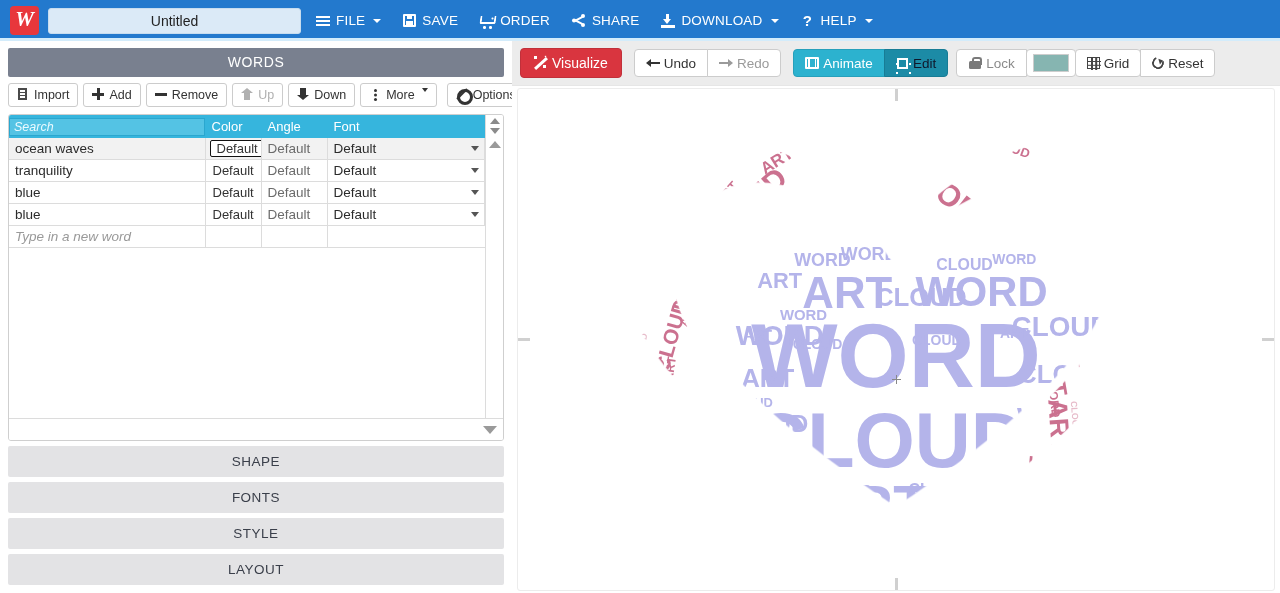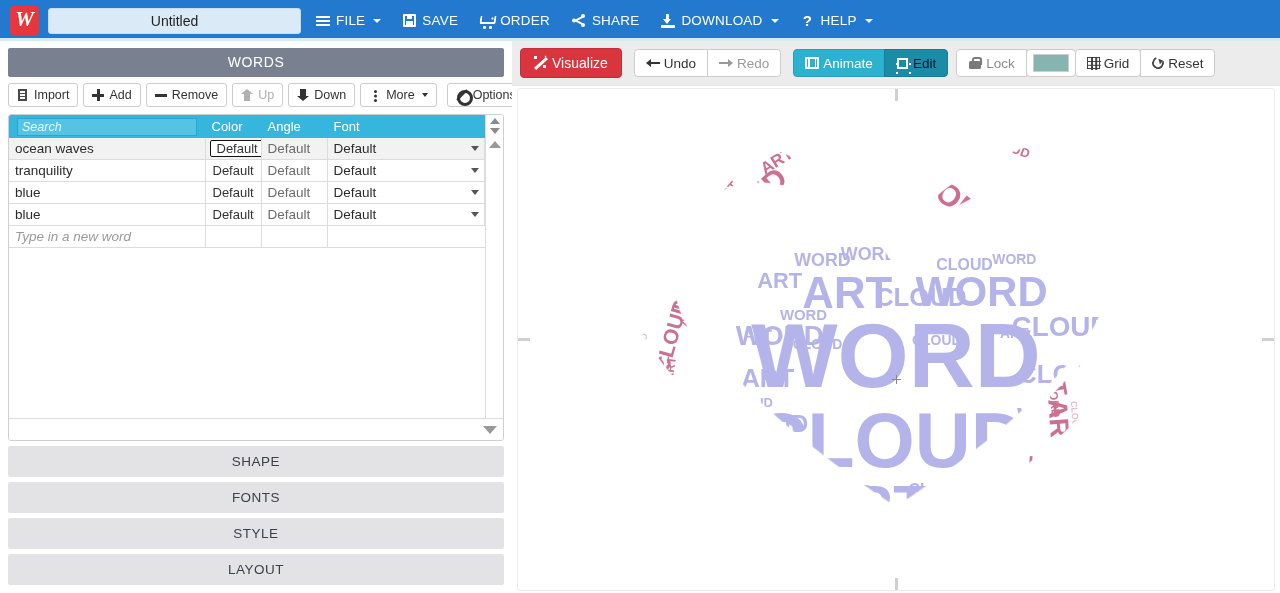--- a/index.html
+++ b/index.html
@@ -139,21 +139,21 @@
     padding:6px 0 7px 0;
     flex:0 0 auto;
   }
   .btn {
     background:#fff;
     border:1px solid #ccc;
     border-radius:3px;
     font-size:12.5px;
     color:#333;
     padding:4px 8px;
-    display:inline-flex; align-items:center; gap:5px;
+    display:inline-flex; gap:5px;
     cursor:pointer;
     white-space:nowrap;
     font-family:"Liberation Sans", sans-serif;
     line-height:14px;
   }
   .btn.disabled { color:#b0b0b0; cursor:default; }
   .spacer { flex:1 1 auto; }
   .bic{ display:inline-block; width:12px; height:12px; position:relative; flex:0 0 auto; }
   .bic-import::before{content:"";position:absolute;left:1px;top:0;width:9px;height:12px;background:#4a4a4a;}
   .bic-import::after{content:"";position:absolute;left:3px;top:2px;width:5px;height:1.5px;background:#fff;
@@ -198,21 +198,21 @@
   thead th {
     background:#36b5dd;
     color:#fff;
     font-weight:normal;
     font-size:13px;
     text-align:left;
     padding:4px 6px;
     height:22px;
     border-right:1px solid #36b5dd;
   }
-  th.c-word{ width:196px; padding:2px 8px;text-decoration:underline; }
+  th.c-word{ width:196px; padding:2px 0;text-decoration:underline; }
   th.c-color{ width:56px; }
   th.c-angle{ width:66px; }
   th.c-font{ width:auto; }
   #search-input {
     width:100%; height:18px;
     background:#54c3e4;
     border:1px solid #2aa7cf;
     color:#fff;
     font-size:12.5px; font-style:italic;
     padding:0 4px;

